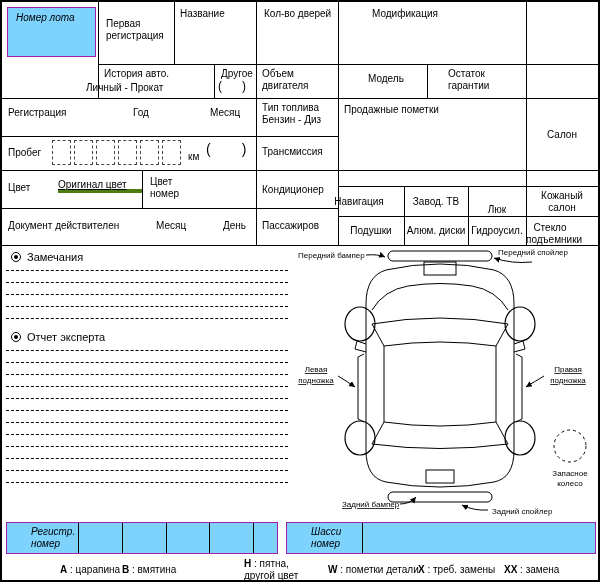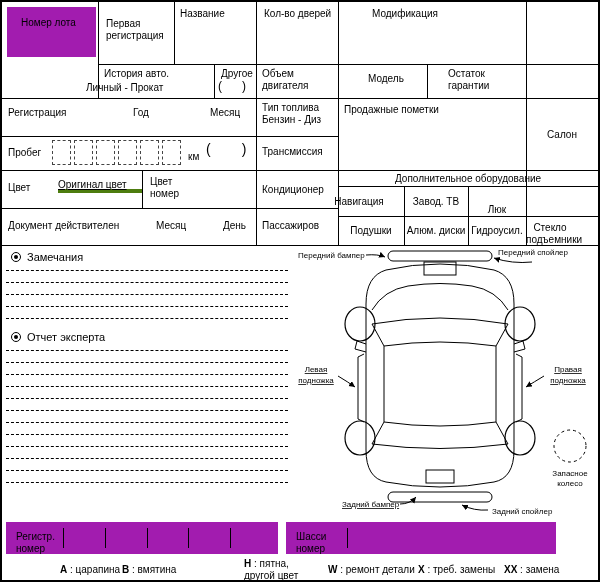--- a/index.html
+++ b/index.html
@@ -4,30 +4,30 @@
 <style>
   * { margin:0; padding:0; box-sizing:border-box; }
   html,body { background:#fff; }
   body { font-family:"Liberation Sans", sans-serif; color:#000; }
   .sheet { position:relative; width:600px; height:582px; background:#fff; border:2px solid #000; overflow:hidden; }
   .hline { position:absolute; height:1px; background:#000; }
   .vline { position:absolute; width:1px; background:#000; }
   .lbl { position:absolute; font-size:10px; line-height:12px; white-space:normal; }
   .big { font-size:11px; }
   .ctr { text-align:center; }
-  .box { position:absolute; border:6px solid #a21caf; background:#a21caf; }
+  .box { position:absolute; border:1px solid #a21caf; background:#7dd3fc;font-style:italic; }
   .dash-box { position:absolute; border:1px dashed #444; }
   .dline { position:absolute; border-top:1px dashed #000; height:0; }
   .radio { position:absolute; width:10px; height:10px; border:1px solid #000; border-radius:50%; background:#fff; }
   .radio-dot { position:absolute; left:2px; top:2px; width:4px; height:4px; border-radius:50%; background:#000; }
   .pre { white-space:pre; }
   .u { text-decoration:underline; }
   .uline { border-bottom:4px solid #4d7c0f;text-decoration:underline; }
   .flexrow { display:flex; }
-  .cellr { border-right:1px solid #000; }
+  .cellr { border-right:1px solid #000;margin-left:20px; }
   b { font-weight:bold; }
   svg text { font-family:"Liberation Sans", sans-serif; font-size:8px; fill:#000; stroke:none; }
 </style>
 </head>
 <body>
 
 <div class="sheet">
 
   <div class="vline" style="left:96px;top:0;height:96px"></div>
   <div class="vline" style="left:172px;top:0;height:62px"></div>
@@ -81,24 +81,24 @@
   <div class="dash-box" style="left:138px;top:138px;width:19px;height:25px"></div>
   <div class="dash-box" style="left:160px;top:138px;width:19px;height:25px"></div>
   <div class="lbl" style="left:186px;top:149px">км</div>
   <div class="lbl pre" style="left:204px;top:141px;font-size:14px">(        )</div>
   <div class="lbl" style="left:260px;top:144px">Трансмиссия</div>
 
   <div class="lbl" style="left:6px;top:180px">Цвет</div>
   <div class="lbl uline" style="left:56px;top:177px;width:84px;height:14px">Оригинал цвет</div>
   <div class="lbl" style="left:148px;top:174px;width:36px">Цвет номер</div>
   <div class="lbl" style="left:260px;top:182px">Кондиционер</div>
-  <div class="lbl ctr" style="left:336px;top:171px;width:260px">Дополнительное оборудование</div>
   <div class="lbl ctr" style="left:324px;top:194px;width:66px">Навигация</div>
   <div class="lbl ctr" style="left:402px;top:194px;width:64px">Завод. ТВ</div>
   <div class="lbl ctr" style="left:466px;top:202px;width:58px">Люк</div>
+  <div class="lbl ctr" style="left:524px;top:188px;width:72px">Кожаный салон</div>
 
   <div class="lbl" style="left:6px;top:218px">Документ действителен</div>
   <div class="lbl" style="left:154px;top:218px">Месяц</div>
   <div class="lbl" style="left:221px;top:218px">День</div>
   <div class="lbl" style="left:260px;top:218px">Пассажиров</div>
   <div class="lbl ctr" style="left:336px;top:223px;width:66px">Подушки</div>
   <div class="lbl ctr" style="left:402px;top:223px;width:64px">Алюм. диски</div>
   <div class="lbl ctr" style="left:466px;top:223px;width:58px">Гидроусил.</div>
   <div class="lbl ctr" style="left:524px;top:220px;width:48px">Стекло подъемники</div>
 
@@ -185,26 +185,26 @@
   </svg>
 
   <div class="box flexrow" style="left:4px;top:520px;width:272px;height:32px">
     <div class="cellr" style="width:52px;font-size:10px;line-height:12px;padding:3px 2px 0 4px">Регистр. номер</div>
     <div class="cellr" style="flex:1"></div>
     <div class="cellr" style="flex:1"></div>
     <div class="cellr" style="flex:1"></div>
     <div class="cellr" style="flex:1"></div>
     <div style="flex:1"></div>
   </div>
-  <div class="box flexrow" style="left:284px;top:520px;width:270px;height:32px">
+  <div class="box flexrow" style="left:284px;top:520px;width:310px;height:32px">
     <div class="cellr" style="width:56px;font-size:10px;line-height:12px;padding:3px 2px 0 4px">Шасси номер</div>
     <div style="flex:1"></div>
   </div>
 
   <div class="lbl" style="left:58px;top:562px"><b>A</b><span class="pre"> : </span><span>царапина</span></div>
   <div class="lbl" style="left:120px;top:562px"><b>B</b><span class="pre"> : </span><span>вмятина</span></div>
   <div class="lbl" style="left:178px;top:578px"><b>C</b><span class="pre"> : </span><span>ржавчина</span></div>
   <div class="lbl" style="left:242px;top:556px;width:62px"><b>H</b><span class="pre"> : </span><span>пятна, другой цвет</span></div>
-  <div class="lbl" style="left:326px;top:562px"><b>W</b><span class="pre"> : </span><span>ремонт детали</span></div>
+  <div class="lbl" style="left:326px;top:562px"><b>W</b><span class="pre"> : </span><span>пометки детали</span></div>
   <div class="lbl" style="left:416px;top:562px"><b>X</b><span class="pre"> : </span><span>треб. замены</span></div>
   <div class="lbl" style="left:502px;top:562px"><b>XX</b><span class="pre"> : </span><span>замена</span></div>
 
 </div>
 
 </body></html>

